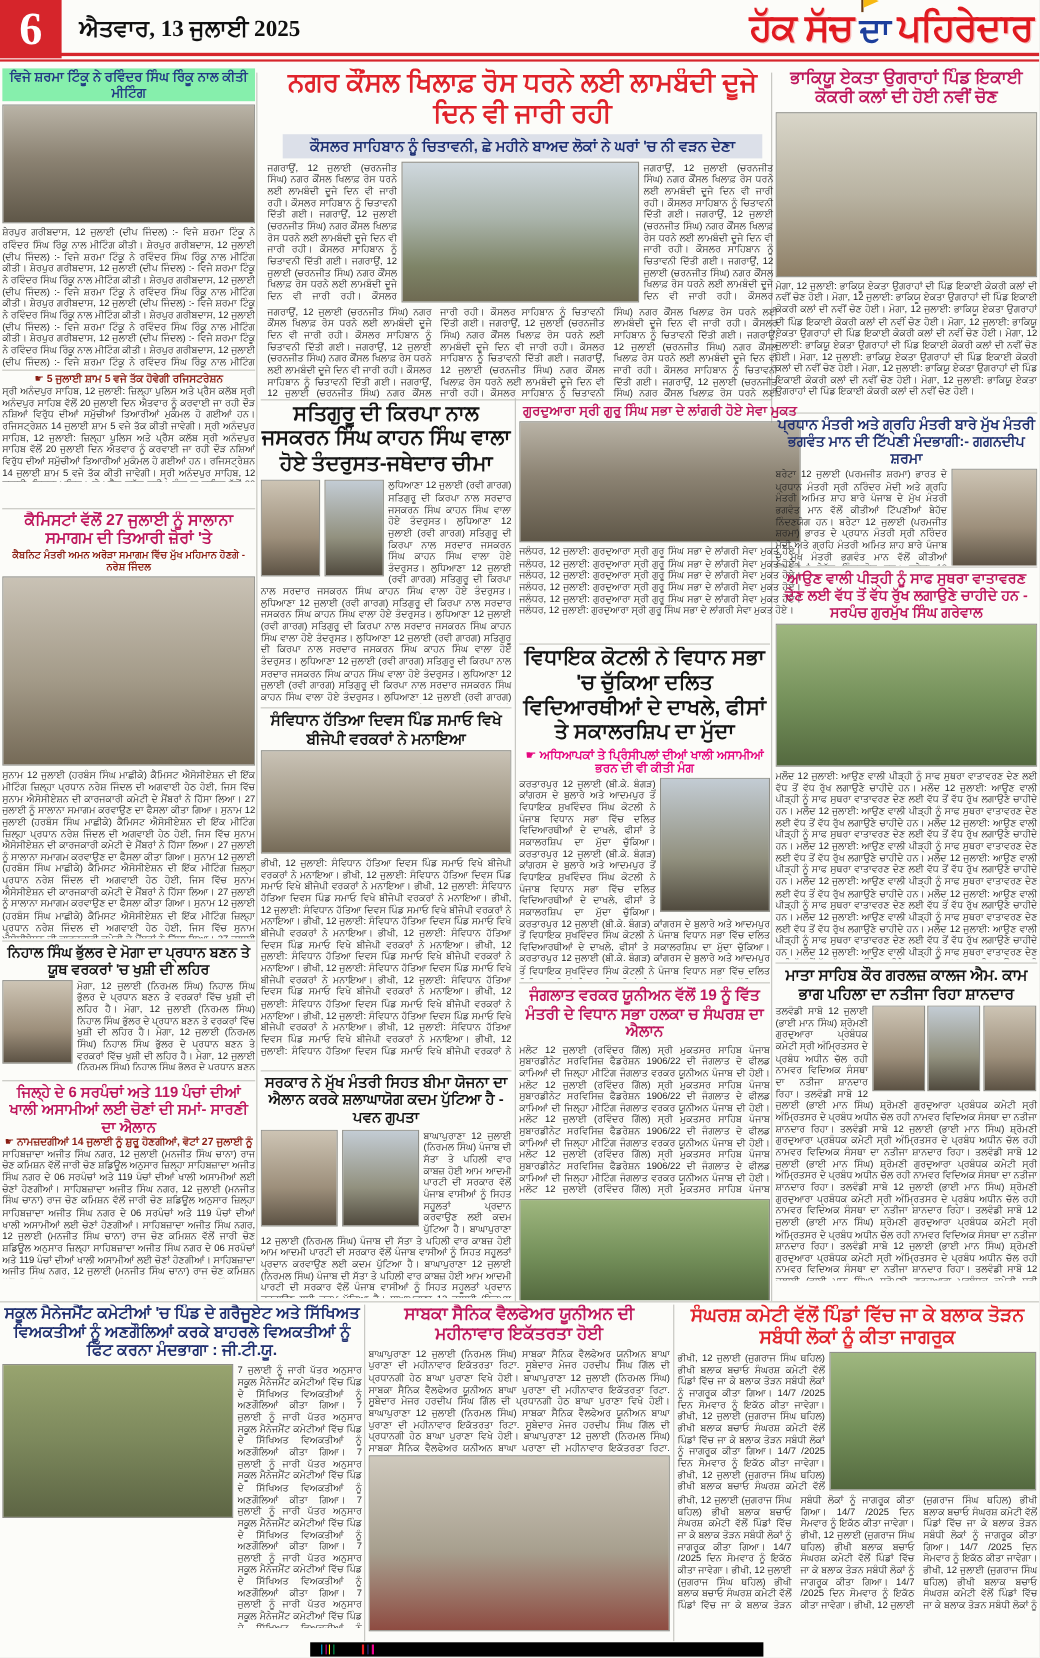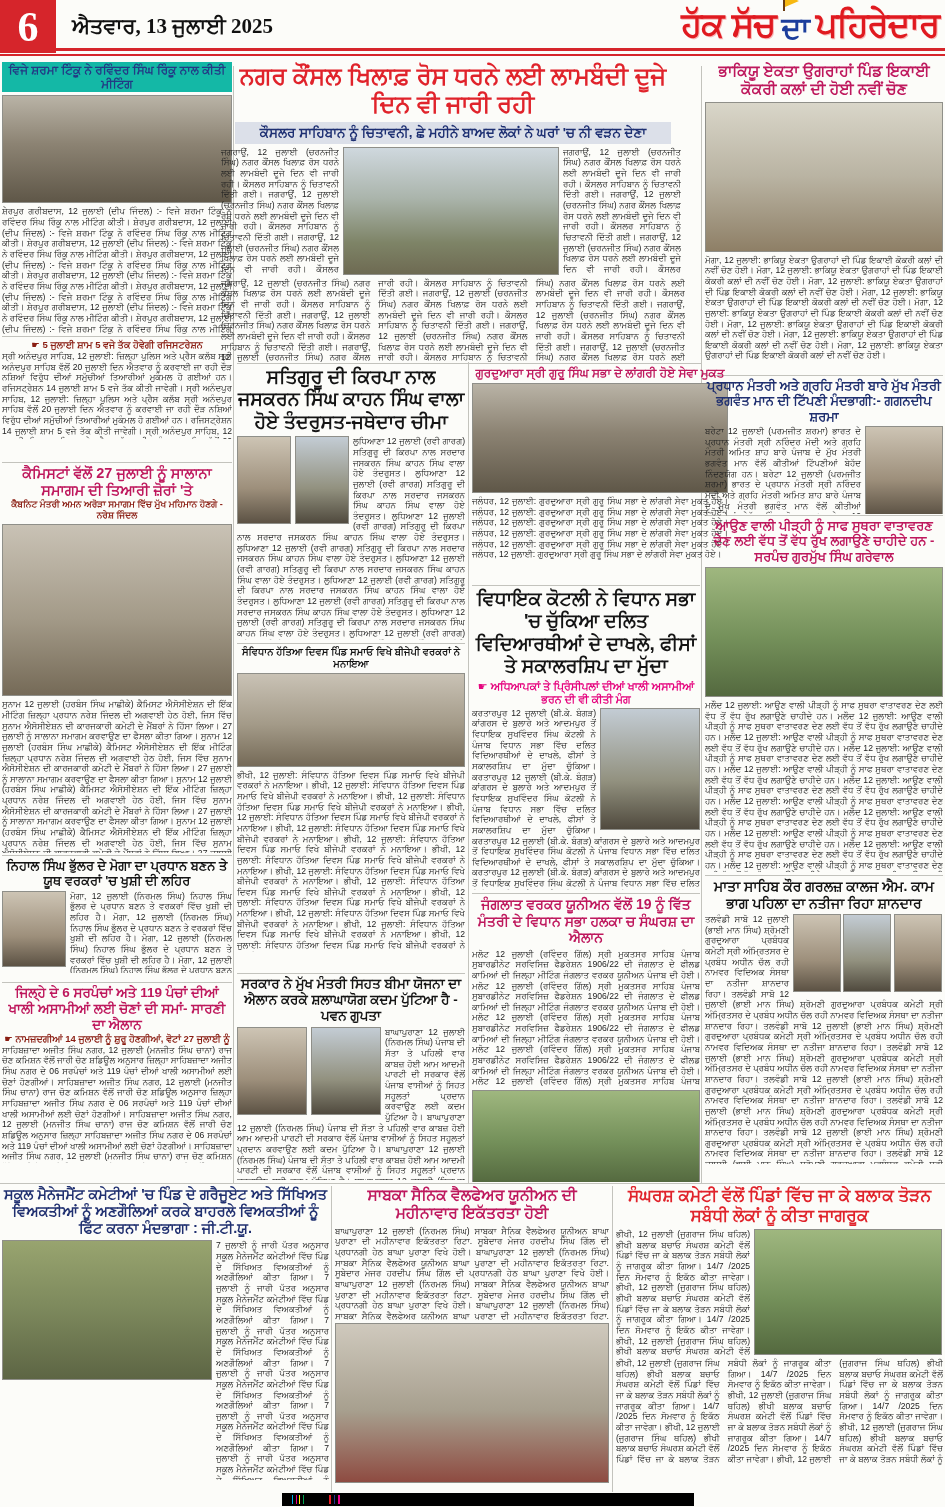--- a/index.html
+++ b/index.html
@@ -18,21 +18,21 @@
   .mh-blue{font-size:30px;font-weight:bold;color:#1c3e9c;position:relative;padding-top:6px;}
   .flag{position:absolute;top:-10px;left:4px;width:0;height:0;border-left:14px solid #f7b811;
         border-top:6px solid transparent;border-bottom:6px solid transparent;}
   .flagpole{position:absolute;top:-12px;left:2px;width:2px;height:18px;background:#6b3b12;}
   
   .vsep{position:absolute;width:1px;background:#c3c3bd;}
   .hsep{position:absolute;height:1px;background:#c3c3bd;}
   .art{position:absolute;overflow:hidden;}
   .h{font-weight:bold;text-align:center;line-height:1.18;overflow:hidden;}
   .red{color:#e0232b;} .blue{color:#be185d;} .navy{color:#203070;} .blk{color:#141414;}
-  .ybg{background:#14b8a6;color:#233a85;padding:1px 2px;}
+  .ybg{background:#86efac;color:#233a85;padding:1px 2px;}
   .sub{font-weight:bold;text-align:center;overflow:hidden;}
   .maroon{color:#8a1d12;} .pink{color:#e5067f;}
   .subbar{background:#dce0e9;color:#1d2f72;font-weight:bold;text-align:center;
           font-size:13.5px;line-height:22px;height:22px;overflow:hidden;}
   .body{font-size:8.6px;line-height:1.24;text-align:justify;color:#222;overflow:hidden;}
   .photo{position:relative;overflow:hidden;border:1px solid #8f8f89;}
   .pt{float:left;margin:0 4px 2px 0;}
   .ptr{float:right;margin:0 0 2px 4px;}
   
   .g-indoor {background:linear-gradient(180deg,#b9b3a6 0%,#8c8373 45%,#5f5748 100%);}
@@ -121,42 +121,42 @@
   </div>
 
   <div class="art" style="left:2px;top:1186px;width:327px;height:306px">
     <div class="h navy" style="font-size:14.5px">ਸਕੂਲ ਮੈਨੇਜਮੈਂਟ ਕਮੇਟੀਆਂ 'ਚ ਪਿੰਡ ਦੇ ਗਰੈਜੂਏਟ ਅਤੇ ਸਿੱਖਿਅਤ ਵਿਅਕਤੀਆਂ ਨੂੰ ਅਣਗੌਲਿਆਂ ਕਰਕੇ ਬਾਹਰਲੇ ਵਿਅਕਤੀਆਂ ਨੂੰ ਫਿੱਟ ਕਰਨਾ ਮੰਦਭਾਗਾ : ਜੀ.ਟੀ.ਯੂ.</div>
     <div style="margin-top:3px">
       <span class="photo g-flags pt" style="display:block;width:208px;height:138px"></span>
       <span class="body" style="display:block;height:240px">7 ਜੁਲਾਈ ਨੂੰ ਜਾਰੀ ਪੱਤਰ ਅਨੁਸਾਰ ਸਕੂਲ ਮੈਨੇਜਮੈਂਟ ਕਮੇਟੀਆਂ ਵਿੱਚ ਪਿੰਡ ਦੇ ਸਿੱਖਿਅਤ ਵਿਅਕਤੀਆਂ ਨੂੰ ਅਣਗੌਲਿਆਂ ਕੀਤਾ ਗਿਆ। 7 ਜੁਲਾਈ ਨੂੰ ਜਾਰੀ ਪੱਤਰ ਅਨੁਸਾਰ ਸਕੂਲ ਮੈਨੇਜਮੈਂਟ ਕਮੇਟੀਆਂ ਵਿੱਚ ਪਿੰਡ ਦੇ ਸਿੱਖਿਅਤ ਵਿਅਕਤੀਆਂ ਨੂੰ ਅਣਗੌਲਿਆਂ ਕੀਤਾ ਗਿਆ। 7 ਜੁਲਾਈ ਨੂੰ ਜਾਰੀ ਪੱਤਰ ਅਨੁਸਾਰ ਸਕੂਲ ਮੈਨੇਜਮੈਂਟ ਕਮੇਟੀਆਂ ਵਿੱਚ ਪਿੰਡ ਦੇ ਸਿੱਖਿਅਤ ਵਿਅਕਤੀਆਂ ਨੂੰ ਅਣਗੌਲਿਆਂ ਕੀਤਾ ਗਿਆ। 7 ਜੁਲਾਈ ਨੂੰ ਜਾਰੀ ਪੱਤਰ ਅਨੁਸਾਰ ਸਕੂਲ ਮੈਨੇਜਮੈਂਟ ਕਮੇਟੀਆਂ ਵਿੱਚ ਪਿੰਡ ਦੇ ਸਿੱਖਿਅਤ ਵਿਅਕਤੀਆਂ ਨੂੰ ਅਣਗੌਲਿਆਂ ਕੀਤਾ ਗਿਆ। 7 ਜੁਲਾਈ ਨੂੰ ਜਾਰੀ ਪੱਤਰ ਅਨੁਸਾਰ ਸਕੂਲ ਮੈਨੇਜਮੈਂਟ ਕਮੇਟੀਆਂ ਵਿੱਚ ਪਿੰਡ ਦੇ ਸਿੱਖਿਅਤ ਵਿਅਕਤੀਆਂ ਨੂੰ ਅਣਗੌਲਿਆਂ ਕੀਤਾ ਗਿਆ। 7 ਜੁਲਾਈ ਨੂੰ ਜਾਰੀ ਪੱਤਰ ਅਨੁਸਾਰ ਸਕੂਲ ਮੈਨੇਜਮੈਂਟ ਕਮੇਟੀਆਂ ਵਿੱਚ ਪਿੰਡ ਦੇ ਸਿੱਖਿਅਤ ਵਿਅਕਤੀਆਂ ਨੂੰ ਅਣਗੌਲਿਆਂ ਕੀਤਾ ਗਿਆ। 7 ਜੁਲਾਈ ਨੂੰ ਜਾਰੀ ਪੱਤਰ ਅਨੁਸਾਰ ਸਕੂਲ ਮੈਨੇਜਮੈਂਟ ਕਮੇਟੀਆਂ ਵਿੱਚ ਪਿੰਡ ਦੇ ਸਿੱਖਿਅਤ ਵਿਅਕਤੀਆਂ ਨੂੰ ਅਣਗੌਲਿਆਂ ਕੀਤਾ ਗਿਆ। 7 ਜੁਲਾਈ ਨੂੰ ਜਾਰੀ ਪੱਤਰ ਅਨੁਸਾਰ ਸਕੂਲ ਮੈਨੇਜਮੈਂਟ ਕਮੇਟੀਆਂ ਵਿੱਚ ਪਿੰਡ ਦੇ ਸਿੱਖਿਅਤ ਵਿਅਕਤੀਆਂ ਨੂੰ ਅਣਗੌਲਿਆਂ ਕੀਤਾ ਗਿਆ। 7 ਜੁਲਾਈ ਨੂੰ ਜਾਰੀ ਪੱਤਰ ਅਨੁਸਾਰ ਸਕੂਲ ਮੈਨੇਜਮੈਂਟ ਕਮੇਟੀਆਂ ਵਿੱਚ ਪਿੰਡ ਦੇ ਸਿੱਖਿਅਤ ਵਿਅਕਤੀਆਂ ਨੂੰ ਅਣਗੌਲਿਆਂ ਕੀਤਾ ਗਿਆ। 7 ਜੁਲਾਈ ਨੂੰ ਜਾਰੀ ਪੱਤਰ ਅਨੁਸਾਰ ਸਕੂਲ ਮੈਨੇਜਮੈਂਟ ਕਮੇਟੀਆਂ ਵਿੱਚ ਪਿੰਡ ਦੇ ਸਿੱਖਿਅਤ ਵਿਅਕਤੀਆਂ ਨੂੰ ਅਣਗੌਲਿਆਂ ਕੀਤਾ ਗਿਆ। 7 ਜੁਲਾਈ ਨੂੰ ਜਾਰੀ ਪੱਤਰ ਅਨੁਸਾਰ ਸਕੂਲ ਮੈਨੇਜਮੈਂਟ ਕਮੇਟੀਆਂ ਵਿੱਚ ਪਿੰਡ ਦੇ ਸਿੱਖਿਅਤ ਵਿਅਕਤੀਆਂ ਨੂੰ ਅਣਗੌਲਿਆਂ ਕੀਤਾ ਗਿਆ। 7 ਜੁਲਾਈ ਨੂੰ ਜਾਰੀ ਪੱਤਰ ਅਨੁਸਾਰ ਸਕੂਲ ਮੈਨੇਜਮੈਂਟ ਕਮੇਟੀਆਂ ਵਿੱਚ ਪਿੰਡ ਦੇ ਸਿੱਖਿਅਤ ਵਿਅਕਤੀਆਂ ਨੂੰ ਅਣਗੌਲਿਆਂ ਕੀਤਾ ਗਿਆ। 7 ਜੁਲਾਈ ਨੂੰ ਜਾਰੀ ਪੱਤਰ ਅਨੁਸਾਰ ਸਕੂਲ ਮੈਨੇਜਮੈਂਟ ਕਮੇਟੀਆਂ ਵਿੱਚ ਪਿੰਡ ਦੇ ਸਿੱਖਿਅਤ ਵਿਅਕਤੀਆਂ ਨੂੰ ਅਣਗੌਲਿਆਂ ਕੀਤਾ ਗਿਆ। 7 ਜੁਲਾਈ ਨੂੰ ਜਾਰੀ ਪੱਤਰ ਅਨੁਸਾਰ ਸਕੂਲ ਮੈਨੇਜਮੈਂਟ ਕਮੇਟੀਆਂ ਵਿੱਚ ਪਿੰਡ ਦੇ ਸਿੱਖਿਅਤ ਵਿਅਕਤੀਆਂ ਨੂੰ ਅਣਗੌਲਿਆਂ ਕੀਤਾ ਗਿਆ।</span>
     </div>
   </div>
 
-  <div class="art" style="left:221px;top:62px;width:464px;height:300px">
+  <div class="art" style="left:243px;top:62px;width:464px;height:300px">
     <div class="h red" style="font-size:24px">ਨਗਰ ਕੌਂਸਲ ਖਿਲਾਫ਼ ਰੋਸ ਧਰਨੇ ਲਈ ਲਾਮਬੰਦੀ ਦੂਜੇ ਦਿਨ ਵੀ ਜਾਰੀ ਰਹੀ</div>
     <div class="subbar" style="margin:3px 14px">ਕੌਸਲਰ ਸਾਹਿਬਾਨ ਨੂੰ ਚਿਤਾਵਨੀ, ਛੇ ਮਹੀਨੇ ਬਾਅਦ ਲੋਕਾਂ ਨੇ ਘਰਾਂ 'ਚ ਨੀ ਵੜਨ ਦੇਣਾ</div>
     <div style="display:flex;gap:4px;margin-top:2px">
       <div class="body" style="width:118px;height:128px">ਜਗਰਾਉਂ, 12 ਜੁਲਾਈ (ਚਰਨਜੀਤ ਸਿੰਘ) ਨਗਰ ਕੌਂਸਲ ਖਿਲਾਫ਼ ਰੋਸ ਧਰਨੇ ਲਈ ਲਾਮਬੰਦੀ ਦੂਜੇ ਦਿਨ ਵੀ ਜਾਰੀ ਰਹੀ। ਕੌਸਲਰ ਸਾਹਿਬਾਨ ਨੂੰ ਚਿਤਾਵਨੀ ਦਿੱਤੀ ਗਈ। ਜਗਰਾਉਂ, 12 ਜੁਲਾਈ (ਚਰਨਜੀਤ ਸਿੰਘ) ਨਗਰ ਕੌਂਸਲ ਖਿਲਾਫ਼ ਰੋਸ ਧਰਨੇ ਲਈ ਲਾਮਬੰਦੀ ਦੂਜੇ ਦਿਨ ਵੀ ਜਾਰੀ ਰਹੀ। ਕੌਸਲਰ ਸਾਹਿਬਾਨ ਨੂੰ ਚਿਤਾਵਨੀ ਦਿੱਤੀ ਗਈ। ਜਗਰਾਉਂ, 12 ਜੁਲਾਈ (ਚਰਨਜੀਤ ਸਿੰਘ) ਨਗਰ ਕੌਂਸਲ ਖਿਲਾਫ਼ ਰੋਸ ਧਰਨੇ ਲਈ ਲਾਮਬੰਦੀ ਦੂਜੇ ਦਿਨ ਵੀ ਜਾਰੀ ਰਹੀ। ਕੌਸਲਰ ਸਾਹਿਬਾਨ ਨੂੰ ਚਿਤਾਵਨੀ ਦਿੱਤੀ ਗਈ। ਜਗਰਾਉਂ, 12 ਜੁਲਾਈ (ਚਰਨਜੀਤ ਸਿੰਘ) ਨਗਰ ਕੌਂਸਲ ਖਿਲਾਫ਼ ਰੋਸ ਧਰਨੇ ਲਈ ਲਾਮਬੰਦੀ ਦੂਜੇ ਦਿਨ ਵੀ ਜਾਰੀ ਰਹੀ। ਕੌਸਲਰ ਸਾਹਿਬਾਨ ਨੂੰ ਚਿਤਾਵਨੀ ਦਿੱਤੀ ਗਈ।</div>
       <div class="photo g-street" style="width:214px;height:126px"></div>
       <div class="body" style="width:118px;height:128px">ਜਗਰਾਉਂ, 12 ਜੁਲਾਈ (ਚਰਨਜੀਤ ਸਿੰਘ) ਨਗਰ ਕੌਂਸਲ ਖਿਲਾਫ਼ ਰੋਸ ਧਰਨੇ ਲਈ ਲਾਮਬੰਦੀ ਦੂਜੇ ਦਿਨ ਵੀ ਜਾਰੀ ਰਹੀ। ਕੌਸਲਰ ਸਾਹਿਬਾਨ ਨੂੰ ਚਿਤਾਵਨੀ ਦਿੱਤੀ ਗਈ। ਜਗਰਾਉਂ, 12 ਜੁਲਾਈ (ਚਰਨਜੀਤ ਸਿੰਘ) ਨਗਰ ਕੌਂਸਲ ਖਿਲਾਫ਼ ਰੋਸ ਧਰਨੇ ਲਈ ਲਾਮਬੰਦੀ ਦੂਜੇ ਦਿਨ ਵੀ ਜਾਰੀ ਰਹੀ। ਕੌਸਲਰ ਸਾਹਿਬਾਨ ਨੂੰ ਚਿਤਾਵਨੀ ਦਿੱਤੀ ਗਈ। ਜਗਰਾਉਂ, 12 ਜੁਲਾਈ (ਚਰਨਜੀਤ ਸਿੰਘ) ਨਗਰ ਕੌਂਸਲ ਖਿਲਾਫ਼ ਰੋਸ ਧਰਨੇ ਲਈ ਲਾਮਬੰਦੀ ਦੂਜੇ ਦਿਨ ਵੀ ਜਾਰੀ ਰਹੀ। ਕੌਸਲਰ ਸਾਹਿਬਾਨ ਨੂੰ ਚਿਤਾਵਨੀ ਦਿੱਤੀ ਗਈ। ਜਗਰਾਉਂ, 12 ਜੁਲਾਈ (ਚਰਨਜੀਤ ਸਿੰਘ) ਨਗਰ ਕੌਂਸਲ ਖਿਲਾਫ਼ ਰੋਸ ਧਰਨੇ ਲਈ ਲਾਮਬੰਦੀ ਦੂਜੇ ਦਿਨ ਵੀ ਜਾਰੀ ਰਹੀ। ਕੌਸਲਰ ਸਾਹਿਬਾਨ ਨੂੰ ਚਿਤਾਵਨੀ ਦਿੱਤੀ ਗਈ।</div>
     </div>
     <div class="body" style="height:102px;margin-top:3px;column-count:3;column-gap:8px">ਜਗਰਾਉਂ, 12 ਜੁਲਾਈ (ਚਰਨਜੀਤ ਸਿੰਘ) ਨਗਰ ਕੌਂਸਲ ਖਿਲਾਫ਼ ਰੋਸ ਧਰਨੇ ਲਈ ਲਾਮਬੰਦੀ ਦੂਜੇ ਦਿਨ ਵੀ ਜਾਰੀ ਰਹੀ। ਕੌਸਲਰ ਸਾਹਿਬਾਨ ਨੂੰ ਚਿਤਾਵਨੀ ਦਿੱਤੀ ਗਈ। ਜਗਰਾਉਂ, 12 ਜੁਲਾਈ (ਚਰਨਜੀਤ ਸਿੰਘ) ਨਗਰ ਕੌਂਸਲ ਖਿਲਾਫ਼ ਰੋਸ ਧਰਨੇ ਲਈ ਲਾਮਬੰਦੀ ਦੂਜੇ ਦਿਨ ਵੀ ਜਾਰੀ ਰਹੀ। ਕੌਸਲਰ ਸਾਹਿਬਾਨ ਨੂੰ ਚਿਤਾਵਨੀ ਦਿੱਤੀ ਗਈ। ਜਗਰਾਉਂ, 12 ਜੁਲਾਈ (ਚਰਨਜੀਤ ਸਿੰਘ) ਨਗਰ ਕੌਂਸਲ ਖਿਲਾਫ਼ ਰੋਸ ਧਰਨੇ ਲਈ ਲਾਮਬੰਦੀ ਦੂਜੇ ਦਿਨ ਵੀ ਜਾਰੀ ਰਹੀ। ਕੌਸਲਰ ਸਾਹਿਬਾਨ ਨੂੰ ਚਿਤਾਵਨੀ ਦਿੱਤੀ ਗਈ। ਜਗਰਾਉਂ, 12 ਜੁਲਾਈ (ਚਰਨਜੀਤ ਸਿੰਘ) ਨਗਰ ਕੌਂਸਲ ਖਿਲਾਫ਼ ਰੋਸ ਧਰਨੇ ਲਈ ਲਾਮਬੰਦੀ ਦੂਜੇ ਦਿਨ ਵੀ ਜਾਰੀ ਰਹੀ। ਕੌਸਲਰ ਸਾਹਿਬਾਨ ਨੂੰ ਚਿਤਾਵਨੀ ਦਿੱਤੀ ਗਈ। ਜਗਰਾਉਂ, 12 ਜੁਲਾਈ (ਚਰਨਜੀਤ ਸਿੰਘ) ਨਗਰ ਕੌਂਸਲ ਖਿਲਾਫ਼ ਰੋਸ ਧਰਨੇ ਲਈ ਲਾਮਬੰਦੀ ਦੂਜੇ ਦਿਨ ਵੀ ਜਾਰੀ ਰਹੀ। ਕੌਸਲਰ ਸਾਹਿਬਾਨ ਨੂੰ ਚਿਤਾਵਨੀ ਦਿੱਤੀ ਗਈ। ਜਗਰਾਉਂ, 12 ਜੁਲਾਈ (ਚਰਨਜੀਤ ਸਿੰਘ) ਨਗਰ ਕੌਂਸਲ ਖਿਲਾਫ਼ ਰੋਸ ਧਰਨੇ ਲਈ ਲਾਮਬੰਦੀ ਦੂਜੇ ਦਿਨ ਵੀ ਜਾਰੀ ਰਹੀ। ਕੌਸਲਰ ਸਾਹਿਬਾਨ ਨੂੰ ਚਿਤਾਵਨੀ ਦਿੱਤੀ ਗਈ। ਜਗਰਾਉਂ, 12 ਜੁਲਾਈ (ਚਰਨਜੀਤ ਸਿੰਘ) ਨਗਰ ਕੌਂਸਲ ਖਿਲਾਫ਼ ਰੋਸ ਧਰਨੇ ਲਈ ਲਾਮਬੰਦੀ ਦੂਜੇ ਦਿਨ ਵੀ ਜਾਰੀ ਰਹੀ। ਕੌਸਲਰ ਸਾਹਿਬਾਨ ਨੂੰ ਚਿਤਾਵਨੀ ਦਿੱਤੀ ਗਈ। ਜਗਰਾਉਂ, 12 ਜੁਲਾਈ (ਚਰਨਜੀਤ ਸਿੰਘ) ਨਗਰ ਕੌਂਸਲ ਖਿਲਾਫ਼ ਰੋਸ ਧਰਨੇ ਲਈ ਲਾਮਬੰਦੀ ਦੂਜੇ ਦਿਨ ਵੀ ਜਾਰੀ ਰਹੀ। ਕੌਸਲਰ ਸਾਹਿਬਾਨ ਨੂੰ ਚਿਤਾਵਨੀ ਦਿੱਤੀ ਗਈ। ਜਗਰਾਉਂ, 12 ਜੁਲਾਈ (ਚਰਨਜੀਤ ਸਿੰਘ) ਨਗਰ ਕੌਂਸਲ ਖਿਲਾਫ਼ ਰੋਸ ਧਰਨੇ ਲਈ ਲਾਮਬੰਦੀ ਦੂਜੇ ਦਿਨ ਵੀ ਜਾਰੀ ਰਹੀ। ਕੌਸਲਰ ਸਾਹਿਬਾਨ ਨੂੰ ਚਿਤਾਵਨੀ ਦਿੱਤੀ ਗਈ। ਜਗਰਾਉਂ, 12 ਜੁਲਾਈ (ਚਰਨਜੀਤ ਸਿੰਘ) ਨਗਰ ਕੌਂਸਲ ਖਿਲਾਫ਼ ਰੋਸ ਧਰਨੇ ਲਈ ਲਾਮਬੰਦੀ ਦੂਜੇ ਦਿਨ ਵੀ ਜਾਰੀ ਰਹੀ। ਕੌਸਲਰ ਸਾਹਿਬਾਨ ਨੂੰ ਚਿਤਾਵਨੀ ਦਿੱਤੀ ਗਈ।</div>
   </div>
 
   <div class="art" style="left:237px;top:366px;width:228px;height:274px">
     <div class="h blk" style="font-size:19px">ਸਤਿਗੁਰੂ ਦੀ ਕਿਰਪਾ ਨਾਲ ਜਸਕਰਨ ਸਿੰਘ ਕਾਹਨ ਸਿੰਘ ਵਾਲਾ ਹੋਏ ਤੰਦਰੁਸਤ-ਜਥੇਦਾਰ ਚੀਮਾ</div>
     <div class="body" style="height:222px;margin-top:3px">
       <span class="photo g-face pt" style="display:block;width:52px;height:86px"></span>
       <span class="photo g-face2 pt" style="display:block;width:52px;height:86px"></span>
       <span>ਲੁਧਿਆਣਾ 12 ਜੁਲਾਈ (ਰਵੀ ਗਾਰਗ) ਸਤਿਗੁਰੂ ਦੀ ਕਿਰਪਾ ਨਾਲ ਸਰਦਾਰ ਜਸਕਰਨ ਸਿੰਘ ਕਾਹਨ ਸਿੰਘ ਵਾਲਾ ਹੋਏ ਤੰਦਰੁਸਤ। ਲੁਧਿਆਣਾ 12 ਜੁਲਾਈ (ਰਵੀ ਗਾਰਗ) ਸਤਿਗੁਰੂ ਦੀ ਕਿਰਪਾ ਨਾਲ ਸਰਦਾਰ ਜਸਕਰਨ ਸਿੰਘ ਕਾਹਨ ਸਿੰਘ ਵਾਲਾ ਹੋਏ ਤੰਦਰੁਸਤ। ਲੁਧਿਆਣਾ 12 ਜੁਲਾਈ (ਰਵੀ ਗਾਰਗ) ਸਤਿਗੁਰੂ ਦੀ ਕਿਰਪਾ ਨਾਲ ਸਰਦਾਰ ਜਸਕਰਨ ਸਿੰਘ ਕਾਹਨ ਸਿੰਘ ਵਾਲਾ ਹੋਏ ਤੰਦਰੁਸਤ। ਲੁਧਿਆਣਾ 12 ਜੁਲਾਈ (ਰਵੀ ਗਾਰਗ) ਸਤਿਗੁਰੂ ਦੀ ਕਿਰਪਾ ਨਾਲ ਸਰਦਾਰ ਜਸਕਰਨ ਸਿੰਘ ਕਾਹਨ ਸਿੰਘ ਵਾਲਾ ਹੋਏ ਤੰਦਰੁਸਤ। ਲੁਧਿਆਣਾ 12 ਜੁਲਾਈ (ਰਵੀ ਗਾਰਗ) ਸਤਿਗੁਰੂ ਦੀ ਕਿਰਪਾ ਨਾਲ ਸਰਦਾਰ ਜਸਕਰਨ ਸਿੰਘ ਕਾਹਨ ਸਿੰਘ ਵਾਲਾ ਹੋਏ ਤੰਦਰੁਸਤ। ਲੁਧਿਆਣਾ 12 ਜੁਲਾਈ (ਰਵੀ ਗਾਰਗ) ਸਤਿਗੁਰੂ ਦੀ ਕਿਰਪਾ ਨਾਲ ਸਰਦਾਰ ਜਸਕਰਨ ਸਿੰਘ ਕਾਹਨ ਸਿੰਘ ਵਾਲਾ ਹੋਏ ਤੰਦਰੁਸਤ। ਲੁਧਿਆਣਾ 12 ਜੁਲਾਈ (ਰਵੀ ਗਾਰਗ) ਸਤਿਗੁਰੂ ਦੀ ਕਿਰਪਾ ਨਾਲ ਸਰਦਾਰ ਜਸਕਰਨ ਸਿੰਘ ਕਾਹਨ ਸਿੰਘ ਵਾਲਾ ਹੋਏ ਤੰਦਰੁਸਤ। ਲੁਧਿਆਣਾ 12 ਜੁਲਾਈ (ਰਵੀ ਗਾਰਗ) ਸਤਿਗੁਰੂ ਦੀ ਕਿਰਪਾ ਨਾਲ ਸਰਦਾਰ ਜਸਕਰਨ ਸਿੰਘ ਕਾਹਨ ਸਿੰਘ ਵਾਲਾ ਹੋਏ ਤੰਦਰੁਸਤ। ਲੁਧਿਆਣਾ 12 ਜੁਲਾਈ (ਰਵੀ ਗਾਰਗ) ਸਤਿਗੁਰੂ ਦੀ ਕਿਰਪਾ ਨਾਲ ਸਰਦਾਰ ਜਸਕਰਨ ਸਿੰਘ ਕਾਹਨ ਸਿੰਘ ਵਾਲਾ ਹੋਏ ਤੰਦਰੁਸਤ। ਲੁਧਿਆਣਾ 12 ਜੁਲਾਈ (ਰਵੀ ਗਾਰਗ) ਸਤਿਗੁਰੂ ਦੀ ਕਿਰਪਾ ਨਾਲ ਸਰਦਾਰ ਜਸਕਰਨ ਸਿੰਘ ਕਾਹਨ ਸਿੰਘ ਵਾਲਾ ਹੋਏ ਤੰਦਰੁਸਤ। ਲੁਧਿਆਣਾ 12 ਜੁਲਾਈ (ਰਵੀ ਗਾਰਗ) ਸਤਿਗੁਰੂ ਦੀ ਕਿਰਪਾ ਨਾਲ ਸਰਦਾਰ ਜਸਕਰਨ ਸਿੰਘ ਕਾਹਨ ਸਿੰਘ ਵਾਲਾ ਹੋਏ ਤੰਦਰੁਸਤ। ਲੁਧਿਆਣਾ 12 ਜੁਲਾਈ (ਰਵੀ ਗਾਰਗ) ਸਤਿਗੁਰੂ ਦੀ ਕਿਰਪਾ ਨਾਲ ਸਰਦਾਰ ਜਸਕਰਨ ਸਿੰਘ ਕਾਹਨ ਸਿੰਘ ਵਾਲਾ ਹੋਏ ਤੰਦਰੁਸਤ। ਲੁਧਿਆਣਾ 12 ਜੁਲਾਈ (ਰਵੀ ਗਾਰਗ) ਸਤਿਗੁਰੂ ਦੀ ਕਿਰਪਾ ਨਾਲ ਸਰਦਾਰ ਜਸਕਰਨ ਸਿੰਘ ਕਾਹਨ ਸਿੰਘ ਵਾਲਾ ਹੋਏ ਤੰਦਰੁਸਤ। ਲੁਧਿਆਣਾ 12 ਜੁਲਾਈ (ਰਵੀ ਗਾਰਗ) ਸਤਿਗੁਰੂ ਦੀ ਕਿਰਪਾ ਨਾਲ ਸਰਦਾਰ ਜਸਕਰਨ ਸਿੰਘ ਕਾਹਨ ਸਿੰਘ ਵਾਲਾ ਹੋਏ ਤੰਦਰੁਸਤ।</span>
     </div>
   </div>
 
   <div class="art" style="left:237px;top:646px;width:228px;height:324px">
-    <div class="h blk" style="font-size:10px">ਸੰਵਿਧਾਨ ਹੱਤਿਆ ਦਿਵਸ ਪਿੰਡ ਸਮਾਓ ਵਿਖੇ ਬੀਜੇਪੀ ਵਰਕਰਾਂ ਨੇ ਮਨਾਇਆ</div>
+    <div class="h blk" style="font-size:14px">ਸੰਵਿਧਾਨ ਹੱਤਿਆ ਦਿਵਸ ਪਿੰਡ ਸਮਾਓ ਵਿਖੇ ਬੀਜੇਪੀ ਵਰਕਰਾਂ ਨੇ ਮਨਾਇਆ</div>
     <div class="photo g-hall" style="height:92px;margin:3px 0"></div>
     <div class="body" style="height:182px">ਭੀਖੀ, 12 ਜੁਲਾਈ: ਸੰਵਿਧਾਨ ਹੱਤਿਆ ਦਿਵਸ ਪਿੰਡ ਸਮਾਓ ਵਿਖੇ ਬੀਜੇਪੀ ਵਰਕਰਾਂ ਨੇ ਮਨਾਇਆ। ਭੀਖੀ, 12 ਜੁਲਾਈ: ਸੰਵਿਧਾਨ ਹੱਤਿਆ ਦਿਵਸ ਪਿੰਡ ਸਮਾਓ ਵਿਖੇ ਬੀਜੇਪੀ ਵਰਕਰਾਂ ਨੇ ਮਨਾਇਆ। ਭੀਖੀ, 12 ਜੁਲਾਈ: ਸੰਵਿਧਾਨ ਹੱਤਿਆ ਦਿਵਸ ਪਿੰਡ ਸਮਾਓ ਵਿਖੇ ਬੀਜੇਪੀ ਵਰਕਰਾਂ ਨੇ ਮਨਾਇਆ। ਭੀਖੀ, 12 ਜੁਲਾਈ: ਸੰਵਿਧਾਨ ਹੱਤਿਆ ਦਿਵਸ ਪਿੰਡ ਸਮਾਓ ਵਿਖੇ ਬੀਜੇਪੀ ਵਰਕਰਾਂ ਨੇ ਮਨਾਇਆ। ਭੀਖੀ, 12 ਜੁਲਾਈ: ਸੰਵਿਧਾਨ ਹੱਤਿਆ ਦਿਵਸ ਪਿੰਡ ਸਮਾਓ ਵਿਖੇ ਬੀਜੇਪੀ ਵਰਕਰਾਂ ਨੇ ਮਨਾਇਆ। ਭੀਖੀ, 12 ਜੁਲਾਈ: ਸੰਵਿਧਾਨ ਹੱਤਿਆ ਦਿਵਸ ਪਿੰਡ ਸਮਾਓ ਵਿਖੇ ਬੀਜੇਪੀ ਵਰਕਰਾਂ ਨੇ ਮਨਾਇਆ। ਭੀਖੀ, 12 ਜੁਲਾਈ: ਸੰਵਿਧਾਨ ਹੱਤਿਆ ਦਿਵਸ ਪਿੰਡ ਸਮਾਓ ਵਿਖੇ ਬੀਜੇਪੀ ਵਰਕਰਾਂ ਨੇ ਮਨਾਇਆ। ਭੀਖੀ, 12 ਜੁਲਾਈ: ਸੰਵਿਧਾਨ ਹੱਤਿਆ ਦਿਵਸ ਪਿੰਡ ਸਮਾਓ ਵਿਖੇ ਬੀਜੇਪੀ ਵਰਕਰਾਂ ਨੇ ਮਨਾਇਆ। ਭੀਖੀ, 12 ਜੁਲਾਈ: ਸੰਵਿਧਾਨ ਹੱਤਿਆ ਦਿਵਸ ਪਿੰਡ ਸਮਾਓ ਵਿਖੇ ਬੀਜੇਪੀ ਵਰਕਰਾਂ ਨੇ ਮਨਾਇਆ। ਭੀਖੀ, 12 ਜੁਲਾਈ: ਸੰਵਿਧਾਨ ਹੱਤਿਆ ਦਿਵਸ ਪਿੰਡ ਸਮਾਓ ਵਿਖੇ ਬੀਜੇਪੀ ਵਰਕਰਾਂ ਨੇ ਮਨਾਇਆ। ਭੀਖੀ, 12 ਜੁਲਾਈ: ਸੰਵਿਧਾਨ ਹੱਤਿਆ ਦਿਵਸ ਪਿੰਡ ਸਮਾਓ ਵਿਖੇ ਬੀਜੇਪੀ ਵਰਕਰਾਂ ਨੇ ਮਨਾਇਆ। ਭੀਖੀ, 12 ਜੁਲਾਈ: ਸੰਵਿਧਾਨ ਹੱਤਿਆ ਦਿਵਸ ਪਿੰਡ ਸਮਾਓ ਵਿਖੇ ਬੀਜੇਪੀ ਵਰਕਰਾਂ ਨੇ ਮਨਾਇਆ। ਭੀਖੀ, 12 ਜੁਲਾਈ: ਸੰਵਿਧਾਨ ਹੱਤਿਆ ਦਿਵਸ ਪਿੰਡ ਸਮਾਓ ਵਿਖੇ ਬੀਜੇਪੀ ਵਰਕਰਾਂ ਨੇ ਮਨਾਇਆ।</div>
   </div>
 
   <div class="art" style="left:237px;top:976px;width:228px;height:204px">
     <div class="h blk" style="font-size:13.5px">ਸਰਕਾਰ ਨੇ ਮੁੱਖ ਮੰਤਰੀ ਸਿਹਤ ਬੀਮਾ ਯੋਜਨਾ ਦਾ ਐਲਾਨ ਕਰਕੇ ਸ਼ਲਾਘਾਯੋਗ ਕਦਮ ਪੁੱਟਿਆ ਹੈ - ਪਵਨ ਗੁਪਤਾ</div>
     <div class="body" style="height:158px;margin-top:3px">
       <span class="photo g-face pt" style="display:block;width:68px;height:86px"></span>
       <span class="photo g-face2 pt" style="display:block;width:68px;height:86px"></span>
       <span>ਬਾਘਾਪੁਰਾਣਾ 12 ਜੁਲਾਈ (ਨਿਰਮਲ ਸਿੰਘ) ਪੰਜਾਬ ਦੀ ਸੱਤਾ ਤੇ ਪਹਿਲੀ ਵਾਰ ਕਾਬਜ਼ ਹੋਈ ਆਮ ਆਦਮੀ ਪਾਰਟੀ ਦੀ ਸਰਕਾਰ ਵੱਲੋਂ ਪੰਜਾਬ ਵਾਸੀਆਂ ਨੂੰ ਸਿਹਤ ਸਹੂਲਤਾਂ ਪ੍ਰਦਾਨ ਕਰਵਾਉਣ ਲਈ ਕਦਮ ਪੁੱਟਿਆ ਹੈ। ਬਾਘਾਪੁਰਾਣਾ 12 ਜੁਲਾਈ (ਨਿਰਮਲ ਸਿੰਘ) ਪੰਜਾਬ ਦੀ ਸੱਤਾ ਤੇ ਪਹਿਲੀ ਵਾਰ ਕਾਬਜ਼ ਹੋਈ ਆਮ ਆਦਮੀ ਪਾਰਟੀ ਦੀ ਸਰਕਾਰ ਵੱਲੋਂ ਪੰਜਾਬ ਵਾਸੀਆਂ ਨੂੰ ਸਿਹਤ ਸਹੂਲਤਾਂ ਪ੍ਰਦਾਨ ਕਰਵਾਉਣ ਲਈ ਕਦਮ ਪੁੱਟਿਆ ਹੈ। ਬਾਘਾਪੁਰਾਣਾ 12 ਜੁਲਾਈ (ਨਿਰਮਲ ਸਿੰਘ) ਪੰਜਾਬ ਦੀ ਸੱਤਾ ਤੇ ਪਹਿਲੀ ਵਾਰ ਕਾਬਜ਼ ਹੋਈ ਆਮ ਆਦਮੀ ਪਾਰਟੀ ਦੀ ਸਰਕਾਰ ਵੱਲੋਂ ਪੰਜਾਬ ਵਾਸੀਆਂ ਨੂੰ ਸਿਹਤ ਸਹੂਲਤਾਂ ਪ੍ਰਦਾਨ ਕਰਵਾਉਣ ਲਈ ਕਦਮ ਪੁੱਟਿਆ ਹੈ। ਬਾਘਾਪੁਰਾਣਾ 12 ਜੁਲਾਈ (ਨਿਰਮਲ ਸਿੰਘ) ਪੰਜਾਬ ਦੀ ਸੱਤਾ ਤੇ ਪਹਿਲੀ ਵਾਰ ਕਾਬਜ਼ ਹੋਈ ਆਮ ਆਦਮੀ ਪਾਰਟੀ ਦੀ ਸਰਕਾਰ ਵੱਲੋਂ ਪੰਜਾਬ ਵਾਸੀਆਂ ਨੂੰ ਸਿਹਤ ਸਹੂਲਤਾਂ ਪ੍ਰਦਾਨ ਕਰਵਾਉਣ ਲਈ ਕਦਮ ਪੁੱਟਿਆ ਹੈ। ਬਾਘਾਪੁਰਾਣਾ 12 ਜੁਲਾਈ (ਨਿਰਮਲ ਸਿੰਘ) ਪੰਜਾਬ ਦੀ ਸੱਤਾ ਤੇ ਪਹਿਲੀ ਵਾਰ ਕਾਬਜ਼ ਹੋਈ ਆਮ ਆਦਮੀ ਪਾਰਟੀ ਦੀ ਸਰਕਾਰ ਵੱਲੋਂ ਪੰਜਾਬ ਵਾਸੀਆਂ ਨੂੰ ਸਿਹਤ ਸਹੂਲਤਾਂ ਪ੍ਰਦਾਨ ਕਰਵਾਉਣ ਲਈ ਕਦਮ ਪੁੱਟਿਆ ਹੈ। ਬਾਘਾਪੁਰਾਣਾ 12 ਜੁਲਾਈ (ਨਿਰਮਲ ਸਿੰਘ) ਪੰਜਾਬ ਦੀ ਸੱਤਾ ਤੇ ਪਹਿਲੀ ਵਾਰ ਕਾਬਜ਼ ਹੋਈ ਆਮ ਆਦਮੀ ਪਾਰਟੀ ਦੀ ਸਰਕਾਰ ਵੱਲੋਂ ਪੰਜਾਬ ਵਾਸੀਆਂ ਨੂੰ ਸਿਹਤ ਸਹੂਲਤਾਂ ਪ੍ਰਦਾਨ ਕਰਵਾਉਣ ਲਈ ਕਦਮ ਪੁੱਟਿਆ ਹੈ। ਬਾਘਾਪੁਰਾਣਾ 12 ਜੁਲਾਈ (ਨਿਰਮਲ ਸਿੰਘ) ਪੰਜਾਬ ਦੀ ਸੱਤਾ ਤੇ ਪਹਿਲੀ ਵਾਰ ਕਾਬਜ਼ ਹੋਈ ਆਮ ਆਦਮੀ ਪਾਰਟੀ ਦੀ ਸਰਕਾਰ ਵੱਲੋਂ ਪੰਜਾਬ ਵਾਸੀਆਂ ਨੂੰ ਸਿਹਤ ਸਹੂਲਤਾਂ ਪ੍ਰਦਾਨ ਕਰਵਾਉਣ ਲਈ ਕਦਮ ਪੁੱਟਿਆ ਹੈ। ਬਾਘਾਪੁਰਾਣਾ 12 ਜੁਲਾਈ (ਨਿਰਮਲ ਸਿੰਘ) ਪੰਜਾਬ ਦੀ ਸੱਤਾ ਤੇ ਪਹਿਲੀ ਵਾਰ ਕਾਬਜ਼ ਹੋਈ ਆਮ ਆਦਮੀ ਪਾਰਟੀ ਦੀ ਸਰਕਾਰ ਵੱਲੋਂ ਪੰਜਾਬ ਵਾਸੀਆਂ ਨੂੰ ਸਿਹਤ ਸਹੂਲਤਾਂ ਪ੍ਰਦਾਨ ਕਰਵਾਉਣ ਲਈ ਕਦਮ ਪੁੱਟਿਆ ਹੈ।</span>

